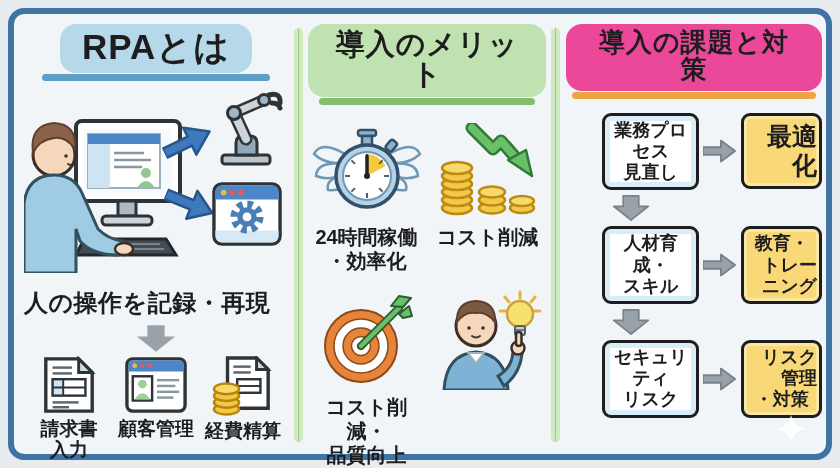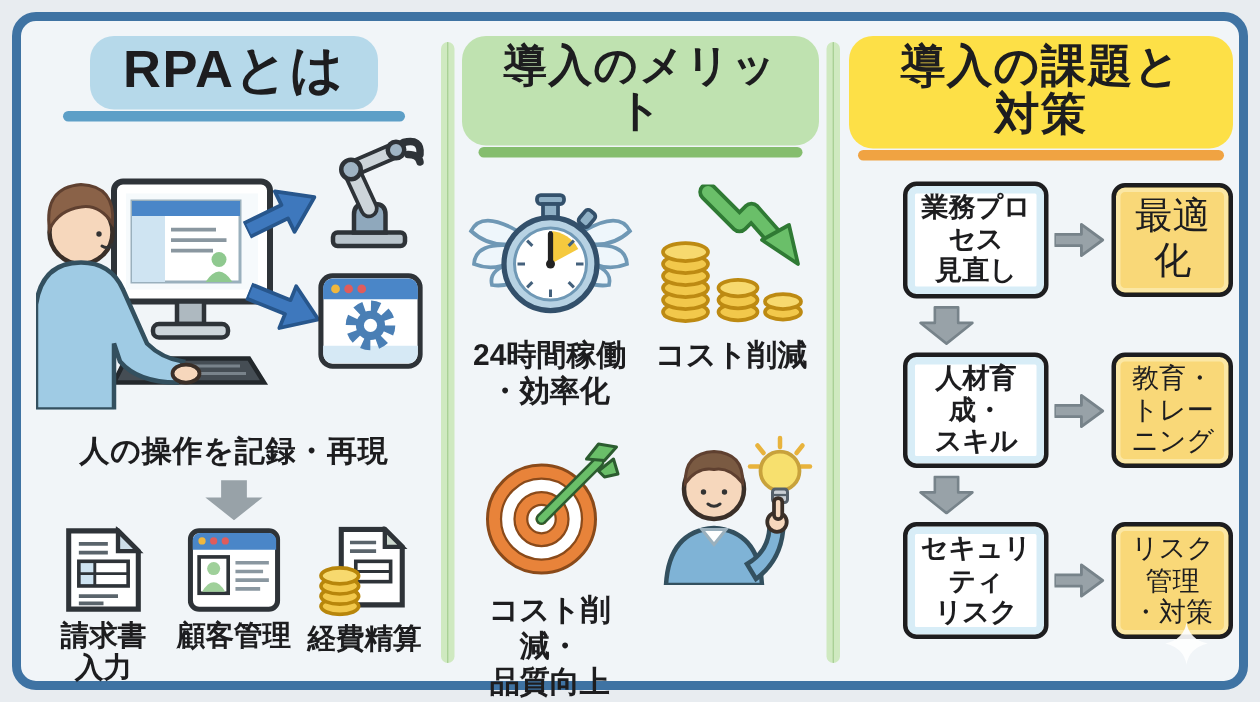--- a/index.html
+++ b/index.html
@@ -32,35 +32,35 @@
   .pill{
     display:inline-block;
     padding:5px 22px 7px;
     border-radius:16px;
     font-weight:bold;
     letter-spacing:1px;
     line-height:1.05;
   }
   .pill-rpa{background:#b6d9ea;font-size:35px;}
   .pill-merits{background:#bfe2b0;font-size:29px;}
-  .pill-challenges{background:#fde047;font-size:30px;}
+  .pill-challenges{background:#ec4899;font-size:26px;}
   .underline{height:7px;border-radius:4px;margin:1px auto 0;}
   .underline-rpa{background:#5d9fc7;width:228px;}
   .underline-merits{background:#85bd6e;width:216px;}
   .underline-challenges{background:#f0a342;width:244px;}
 
   
   .scene{position:relative;height:194px;margin-top:8px;}
   .scene .person-computer{position:absolute;left:0;top:24px;}
   .scene .arrow1{position:absolute;left:138px;top:36px;transform:rotate(-26deg);}
   .scene .arrow2{position:absolute;left:140px;top:98px;transform:rotate(22deg);}
   .scene .robot{position:absolute;right:0;top:0;}
   .scene .gearwin{position:absolute;right:6px;top:92px;}
   .caption{
-    text-align:center;font-size:20px;font-weight:bold;margin-top:4px;letter-spacing:0.5px;
+    text-align:left;font-size:24px;font-weight:bold;margin-top:4px;letter-spacing:0.5px;
   }
   .flow-down{display:block;margin:6px auto 4px;}
   .examples{display:flex;justify-content:space-between;align-items:flex-start;padding:0 2px;}
   .example{width:86px;text-align:center;}
   .example .lbl{font-size:19px;font-weight:bold;line-height:1.12;}
 
   
   .merits-grid{
     display:grid;grid-template-columns:1fr 1fr;
     column-gap:4px;row-gap:16px;margin-top:14px;
@@ -80,21 +80,21 @@
     display:flex;flex-direction:column;align-items:center;justify-content:center;
     font-size:18px;font-weight:bold;line-height:1.18;text-align:center;
     padding:4px 2px;
   }
   .s-box{
     width:100px;min-height:62px;
     background:#f9d878;
     border:3px solid #1d1d1f;border-radius:9px;
     box-shadow:inset 0 0 0 3px #fbe7a4;
     display:flex;flex-direction:column;align-items:center;justify-content:center;
-    font-size:18px;font-weight:normal;line-height:1.18;text-align:center;
+    font-size:18px;font-weight:bold;line-height:1.18;text-align:right;
     padding:4px 2px;
   }
   .s-box.big{font-size:25px;}
   .c-arrow{margin:0 4px;flex:0 0 auto;}
   .v-arrow{display:block;margin:5px 0 5px 46px;}
   .sparkle{position:absolute;right:34px;bottom:24px;opacity:0.9;}
 </style>
 </head>
 <body>
 

